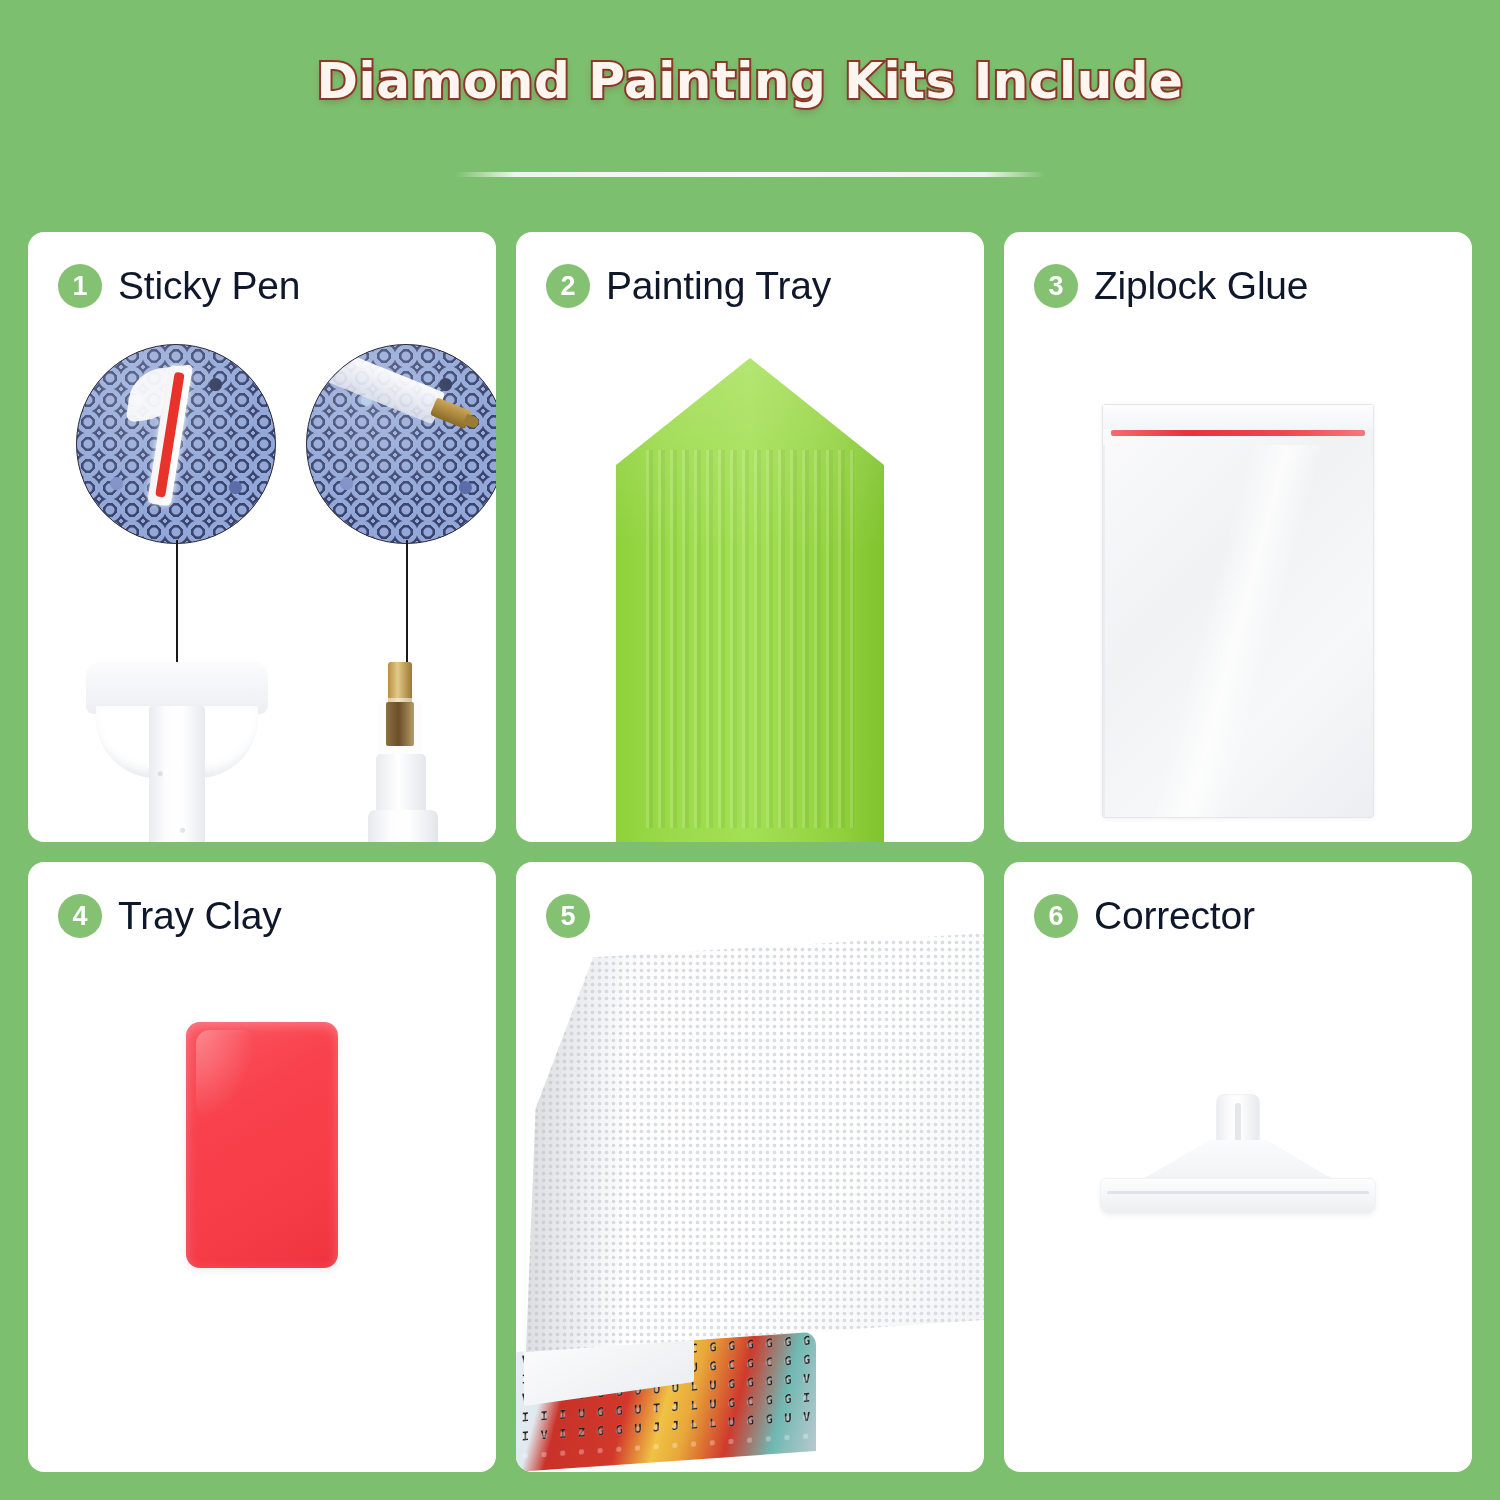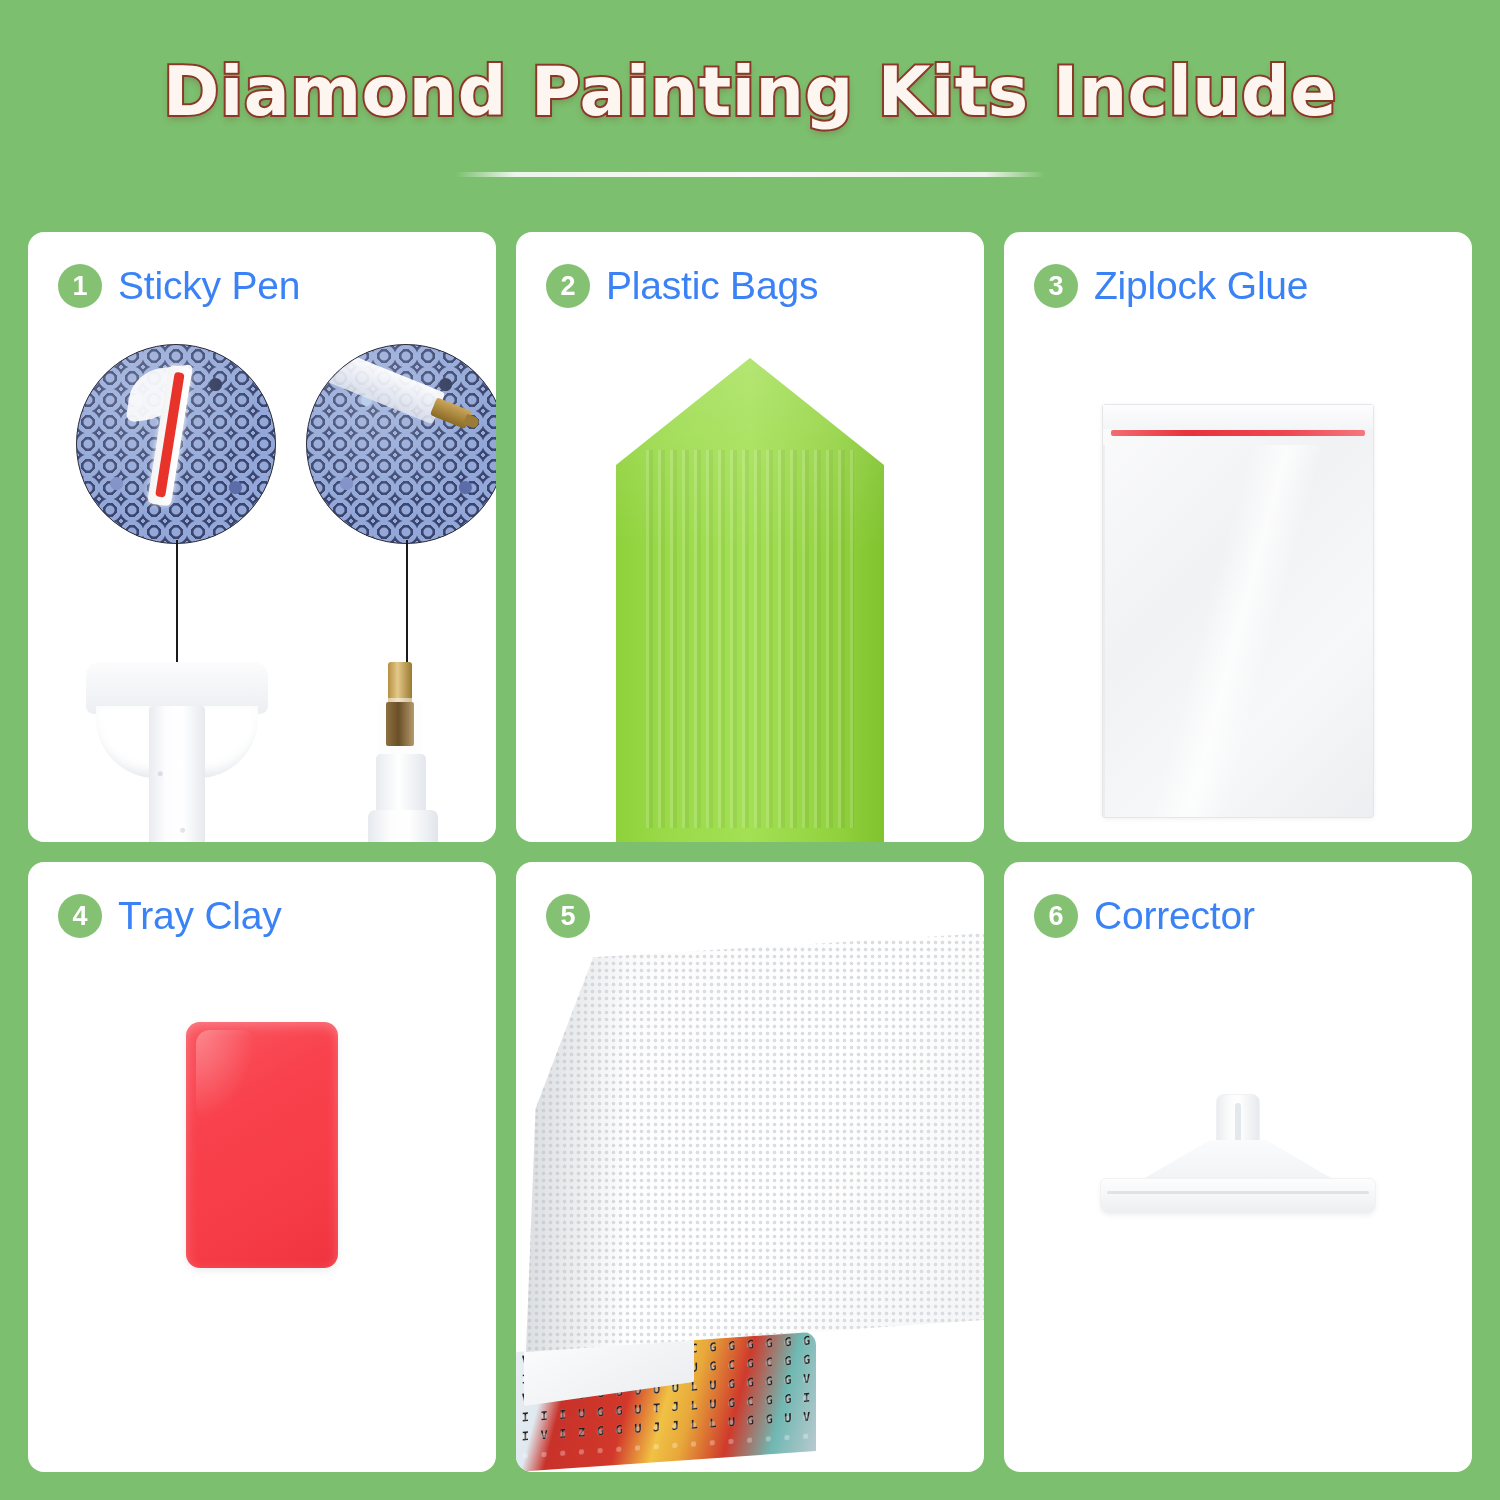--- a/index.html
+++ b/index.html
@@ -9,21 +9,21 @@
     font-family: "Liberation Sans", sans-serif;
     overflow: hidden;
   }
   .page { position: relative; width: 1500px; height: 1500px; }
 
   
   .header { position: absolute; top: 0; left: 0; width: 1500px; height: 232px; }
   .title {
     position: absolute; top: 52px; left: 0; width: 1500px;
     text-align: center;
-    font-size: 68px; font-weight: bold; letter-spacing: 0.5px;
+    font-size: 50px; font-weight: bold; letter-spacing: 0.5px;
     color: #fdf6f0;
     -webkit-text-stroke: 4px #8e3a2b;
     paint-order: stroke fill;
     text-shadow: 0 4px 7px rgba(120,50,35,0.30);
     white-space: nowrap;
     font-family: "DejaVu Sans", sans-serif;
   }
   .divider {
     position: absolute; top: 172px; left: 455px; width: 590px; height: 5px;
     background: linear-gradient(to right,
@@ -57,21 +57,21 @@
   }
   .badge {
     width: 44px; height: 44px; border-radius: 50%;
     background: #85c173;
     color: #ffffff;
     display: flex; align-items: center; justify-content: center;
     font-size: 27px; font-weight: bold; line-height: 1;
     font-family: "Liberation Sans", sans-serif;
   }
   .card-title {
-    font-size: 39px; color: #3b82f6; font-weight: normal;
+    font-size: 39px; color: #0f172a; font-weight: normal;
     letter-spacing: -0.2px; white-space: nowrap;
     font-family: "Liberation Sans", sans-serif;
   }
   .art { position: absolute; inset: 0; }
 
   
   .bead-circle {
     position: absolute; border-radius: 50%;
     border: 1px solid #2e2e3a;
     overflow: hidden;
@@ -404,21 +404,21 @@
           <div class="grip">
             <div class="speck"></div>
           </div>
         </div>
       </div>
     </div>
 
     <div class="card">
       <div class="card-head">
         <div class="badge">2</div>
-        <div class="card-title">Plastic Bags</div>
+        <div class="card-title">Painting Tray</div>
       </div>
       <div class="art">
         <div class="tray">
           <div class="grooves"></div>
           <div class="sheen"></div>
         </div>
       </div>
     </div>
 
     <div class="card">

